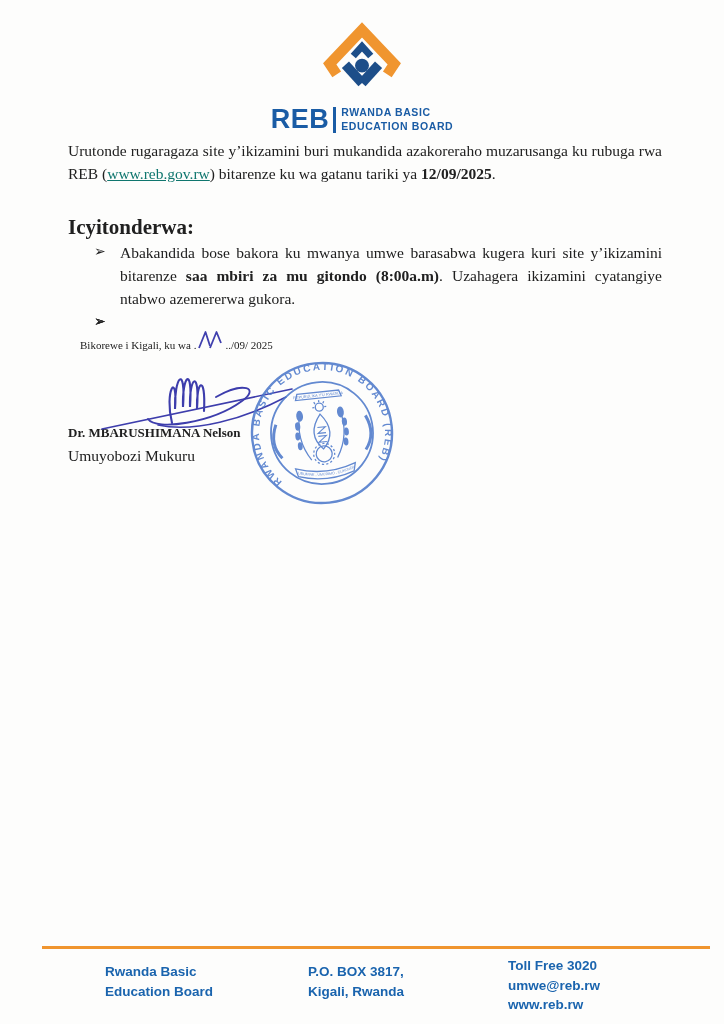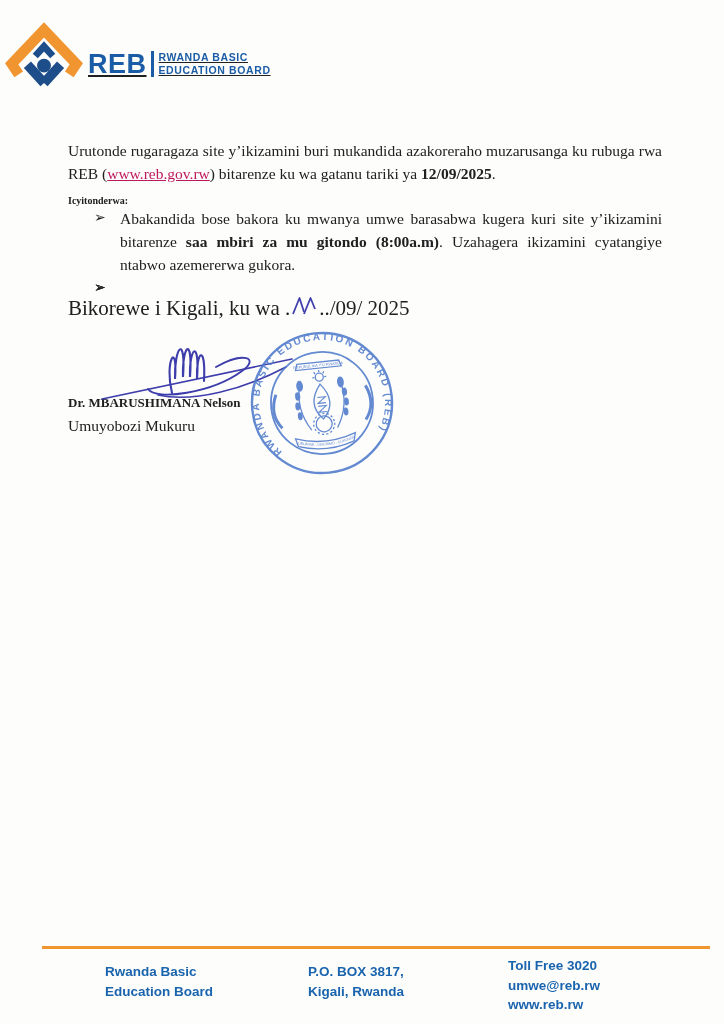--- a/index.html
+++ b/index.html
@@ -14,23 +14,22 @@
     font-family: "Liberation Serif", serif;
     color: #202020;
   }
 
   
   .logo-block {
     position: absolute;
     top: 22px;
     left: 0; right: 0;
     display: flex;
-    flex-direction: row;
+    flex-direction: column;
     align-items: center;
-    text-decoration: underline;
   }
   .logo-icon { display: block; }
   .logo-wordmark {
     display: flex;
     align-items: center;
     margin-top: 2px;
     font-family: "Liberation Sans", sans-serif;
     color: #1a5ca5;
   }
   .logo-acronym {
@@ -60,27 +59,27 @@
     top: 140px;
     left: 68px;
     width: 594px;
   }
   .intro {
     font-size: 15.5px;
     line-height: 1.48;
     text-align: justify;
   }
   .intro a {
-    color: #be185d;
+    color: #0f766e;
     text-decoration: underline;
   }
   .bold { font-weight: bold; }
   .notice-heading {
-    margin-top: 9px;
-    font-size: 10px;
+    margin-top: 29px;
+    font-size: 21px;
     font-weight: bold;
   }
   .bullet-list {
     list-style: none;
     margin-top: 2px;
   }
   .bullet-list li {
     position: relative;
     padding-left: 52px;
     font-size: 15.5px;
@@ -89,21 +88,22 @@
     margin-top: 1px;
   }
   .bullet-marker {
     position: absolute;
     left: 26px;
     top: 0;
     font-size: 14px;
   }
   .dateline {
     margin-top: 16px;
-    font-size: 21px;
+    font-size: 11px;
+    margin-left: 12px;
   }
   .handwritten-day {
     display: inline-block;
     position: relative;
     top: 2px;
     margin: 0 1px;
   }
 
   
   .sign-block {

